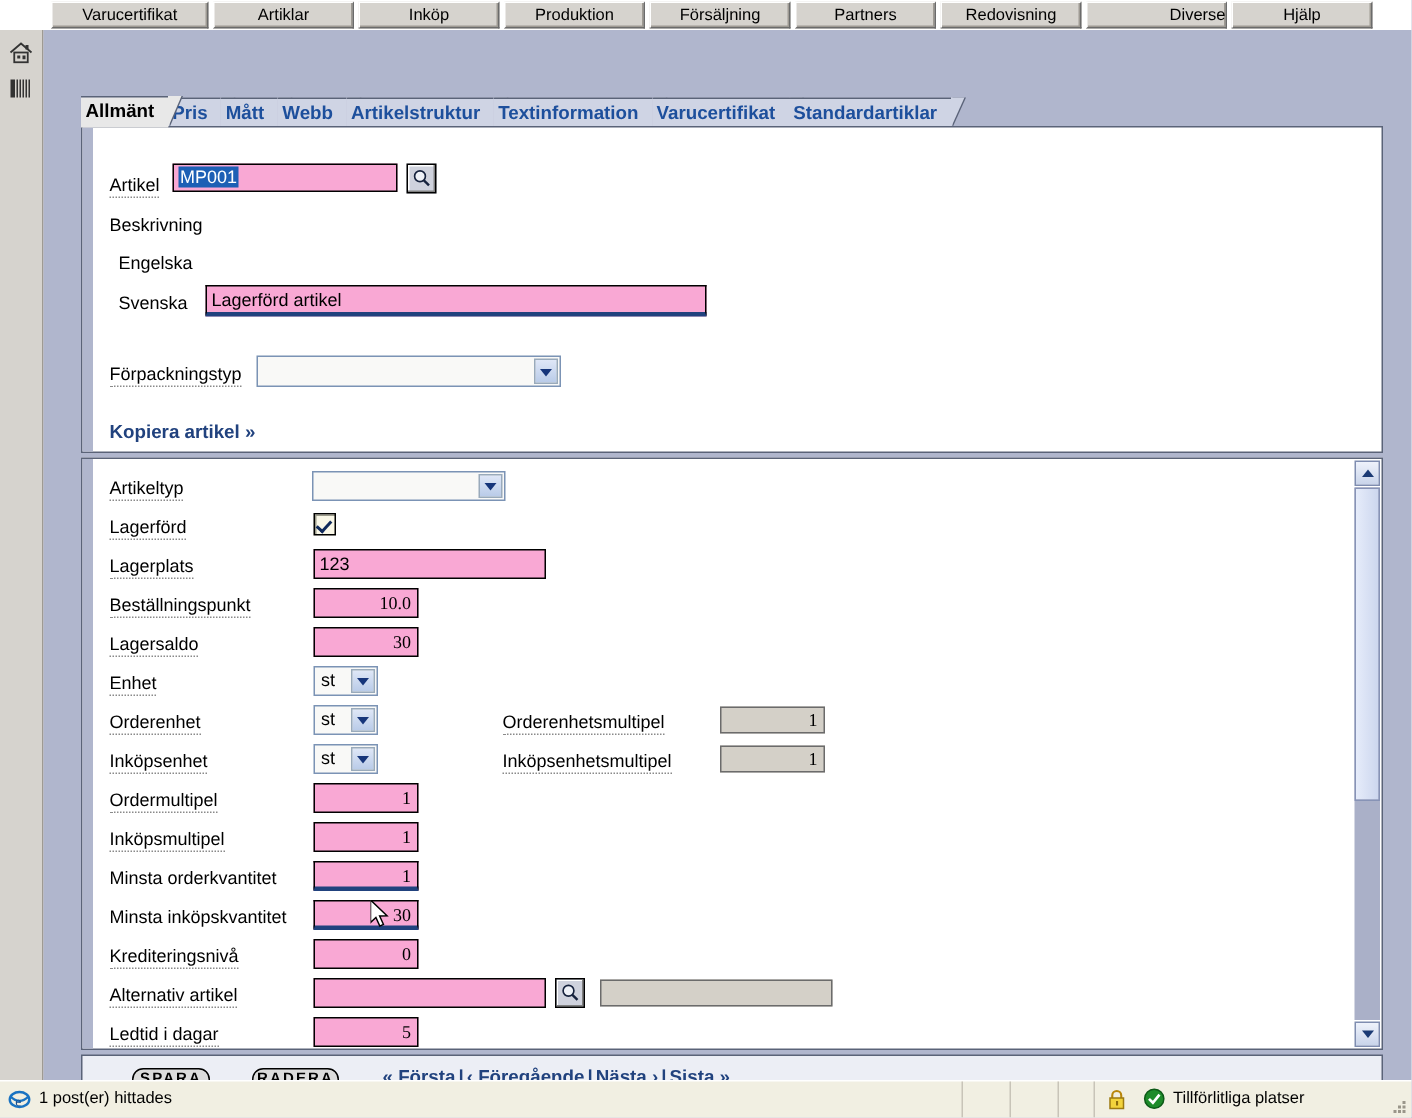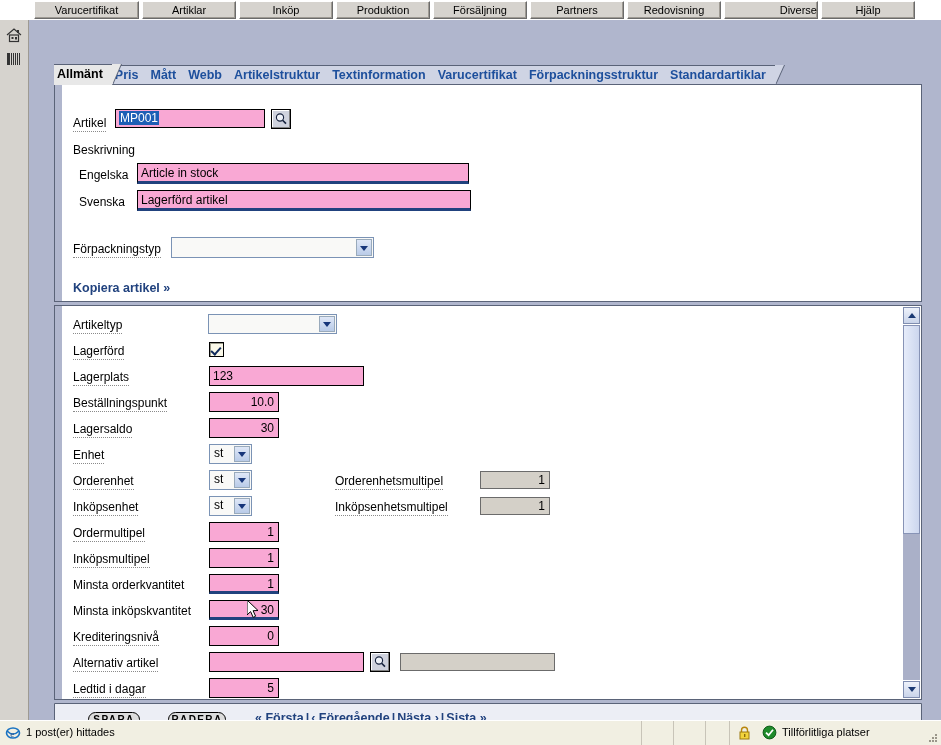--- a/index.html
+++ b/index.html
@@ -126,21 +126,21 @@
     background:#f9a8d4;
     border:1px solid #000;
     box-sizing:border-box;
     font-size:12px;
     padding:1px 3px;
     font-family:"Liberation Sans", sans-serif;
     color:#000;
     outline:none;
   }
   .txt.u{border-bottom:3px solid #21427e;}
-  .txt.num{text-align:right;padding-right:4px;}
+  .txt.num{text-align:right;padding-right:4px;font-family:Liberation Serif, serif;}
   .txt.ro{background:#d4d0c8;border:1px solid #6b6b6b;}
 
   .hl{background:#1d5fb5;color:#ffffff;padding:0 1px;}
 
   
   .sel{
     position:absolute;
     background:#f9f9f7;
     border:1px solid #7b93b5;
     box-sizing:border-box;
@@ -305,42 +305,40 @@
 
 
     <div class="tabstrip" id="tabstrip">
         <div class="tab active">Allmänt</div>
         <div class="tab">Pris</div>
         <div class="tab">Mått</div>
         <div class="tab">Webb</div>
         <div class="tab">Artikelstruktur</div>
         <div class="tab">Textinformation</div>
         <div class="tab">Varucertifikat</div>
-        <div class="tab">Förpackningsstruktur</div>
         <div class="tab">Standardartiklar</div>
       </div>
 
     <div class="panel panel-top">
       <div class="lbar"></div>
 
       <div class="lbl dotted" style="left:18px;top:31px;">Artikel</div>
       <div class="txt" style="left:60px;top:24px;width:150px;height:19px;">
         <span class="hl">MP001</span>
       </div>
       <div class="srchbtn" style="left:216px;top:24px;">
         <svg width="14" height="14" viewBox="0 0 14 14">
           <circle cx="6" cy="5.5" r="3.6" fill="#eef1f7" stroke="#16223d" stroke-width="1.1"></circle>
           <line x1="8.6" y1="8.2" x2="12" y2="11.6" stroke="#16223d" stroke-width="1.6"></line>
         </svg>
       </div>
 
       <div class="lbl" style="left:18px;top:58px;">Beskrivning</div>
 
       <div class="lbl" style="left:24px;top:83px;">Engelska</div>
-      <div class="txt u" style="left:82px;top:78px;width:332px;height:21px;line-height:16px;">Article in stock</div>
 
       <div class="lbl" style="left:24px;top:110px;">Svenska</div>
       <div class="txt u" style="left:82px;top:105px;width:334px;height:21px;line-height:16px;">Lagerförd artikel</div>
 
       <div class="lbl dotted" style="left:18px;top:157px;">Förpackningstyp</div>
       <div class="sel" style="left:116px;top:152px;width:203px;height:21px;">
         <span class="val"></span>
         <span class="arw"></span>
       </div>
 

